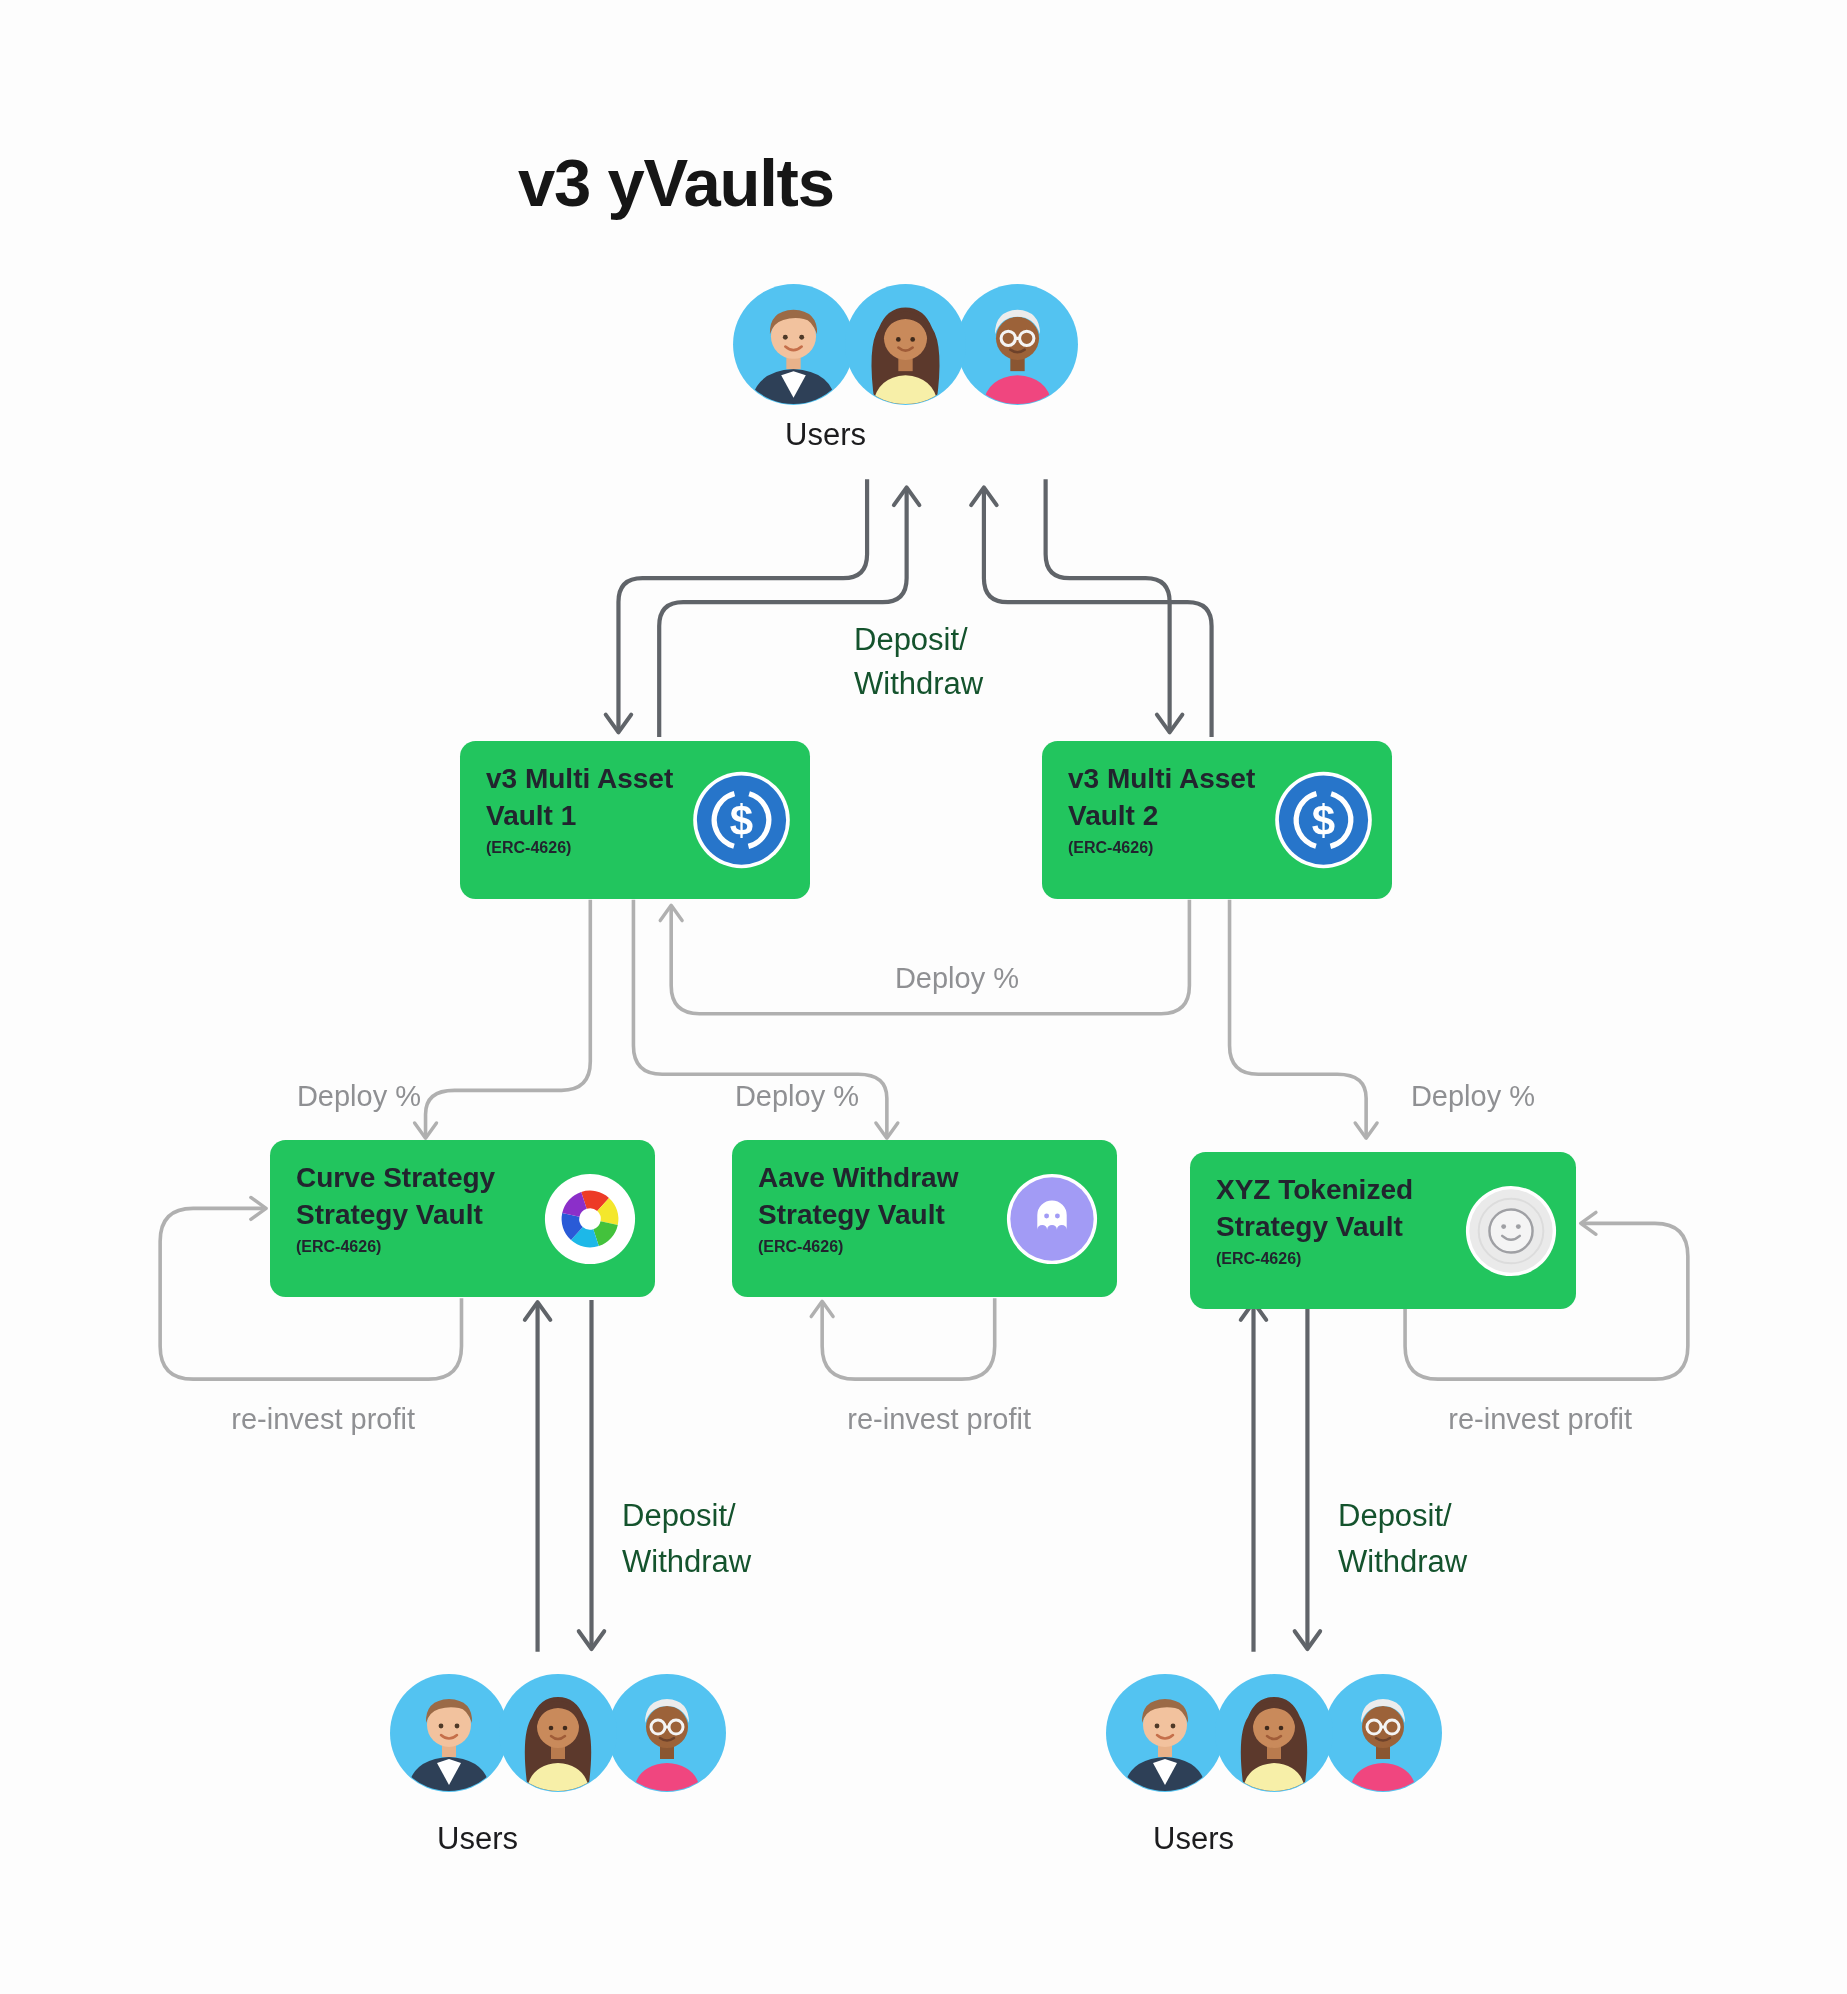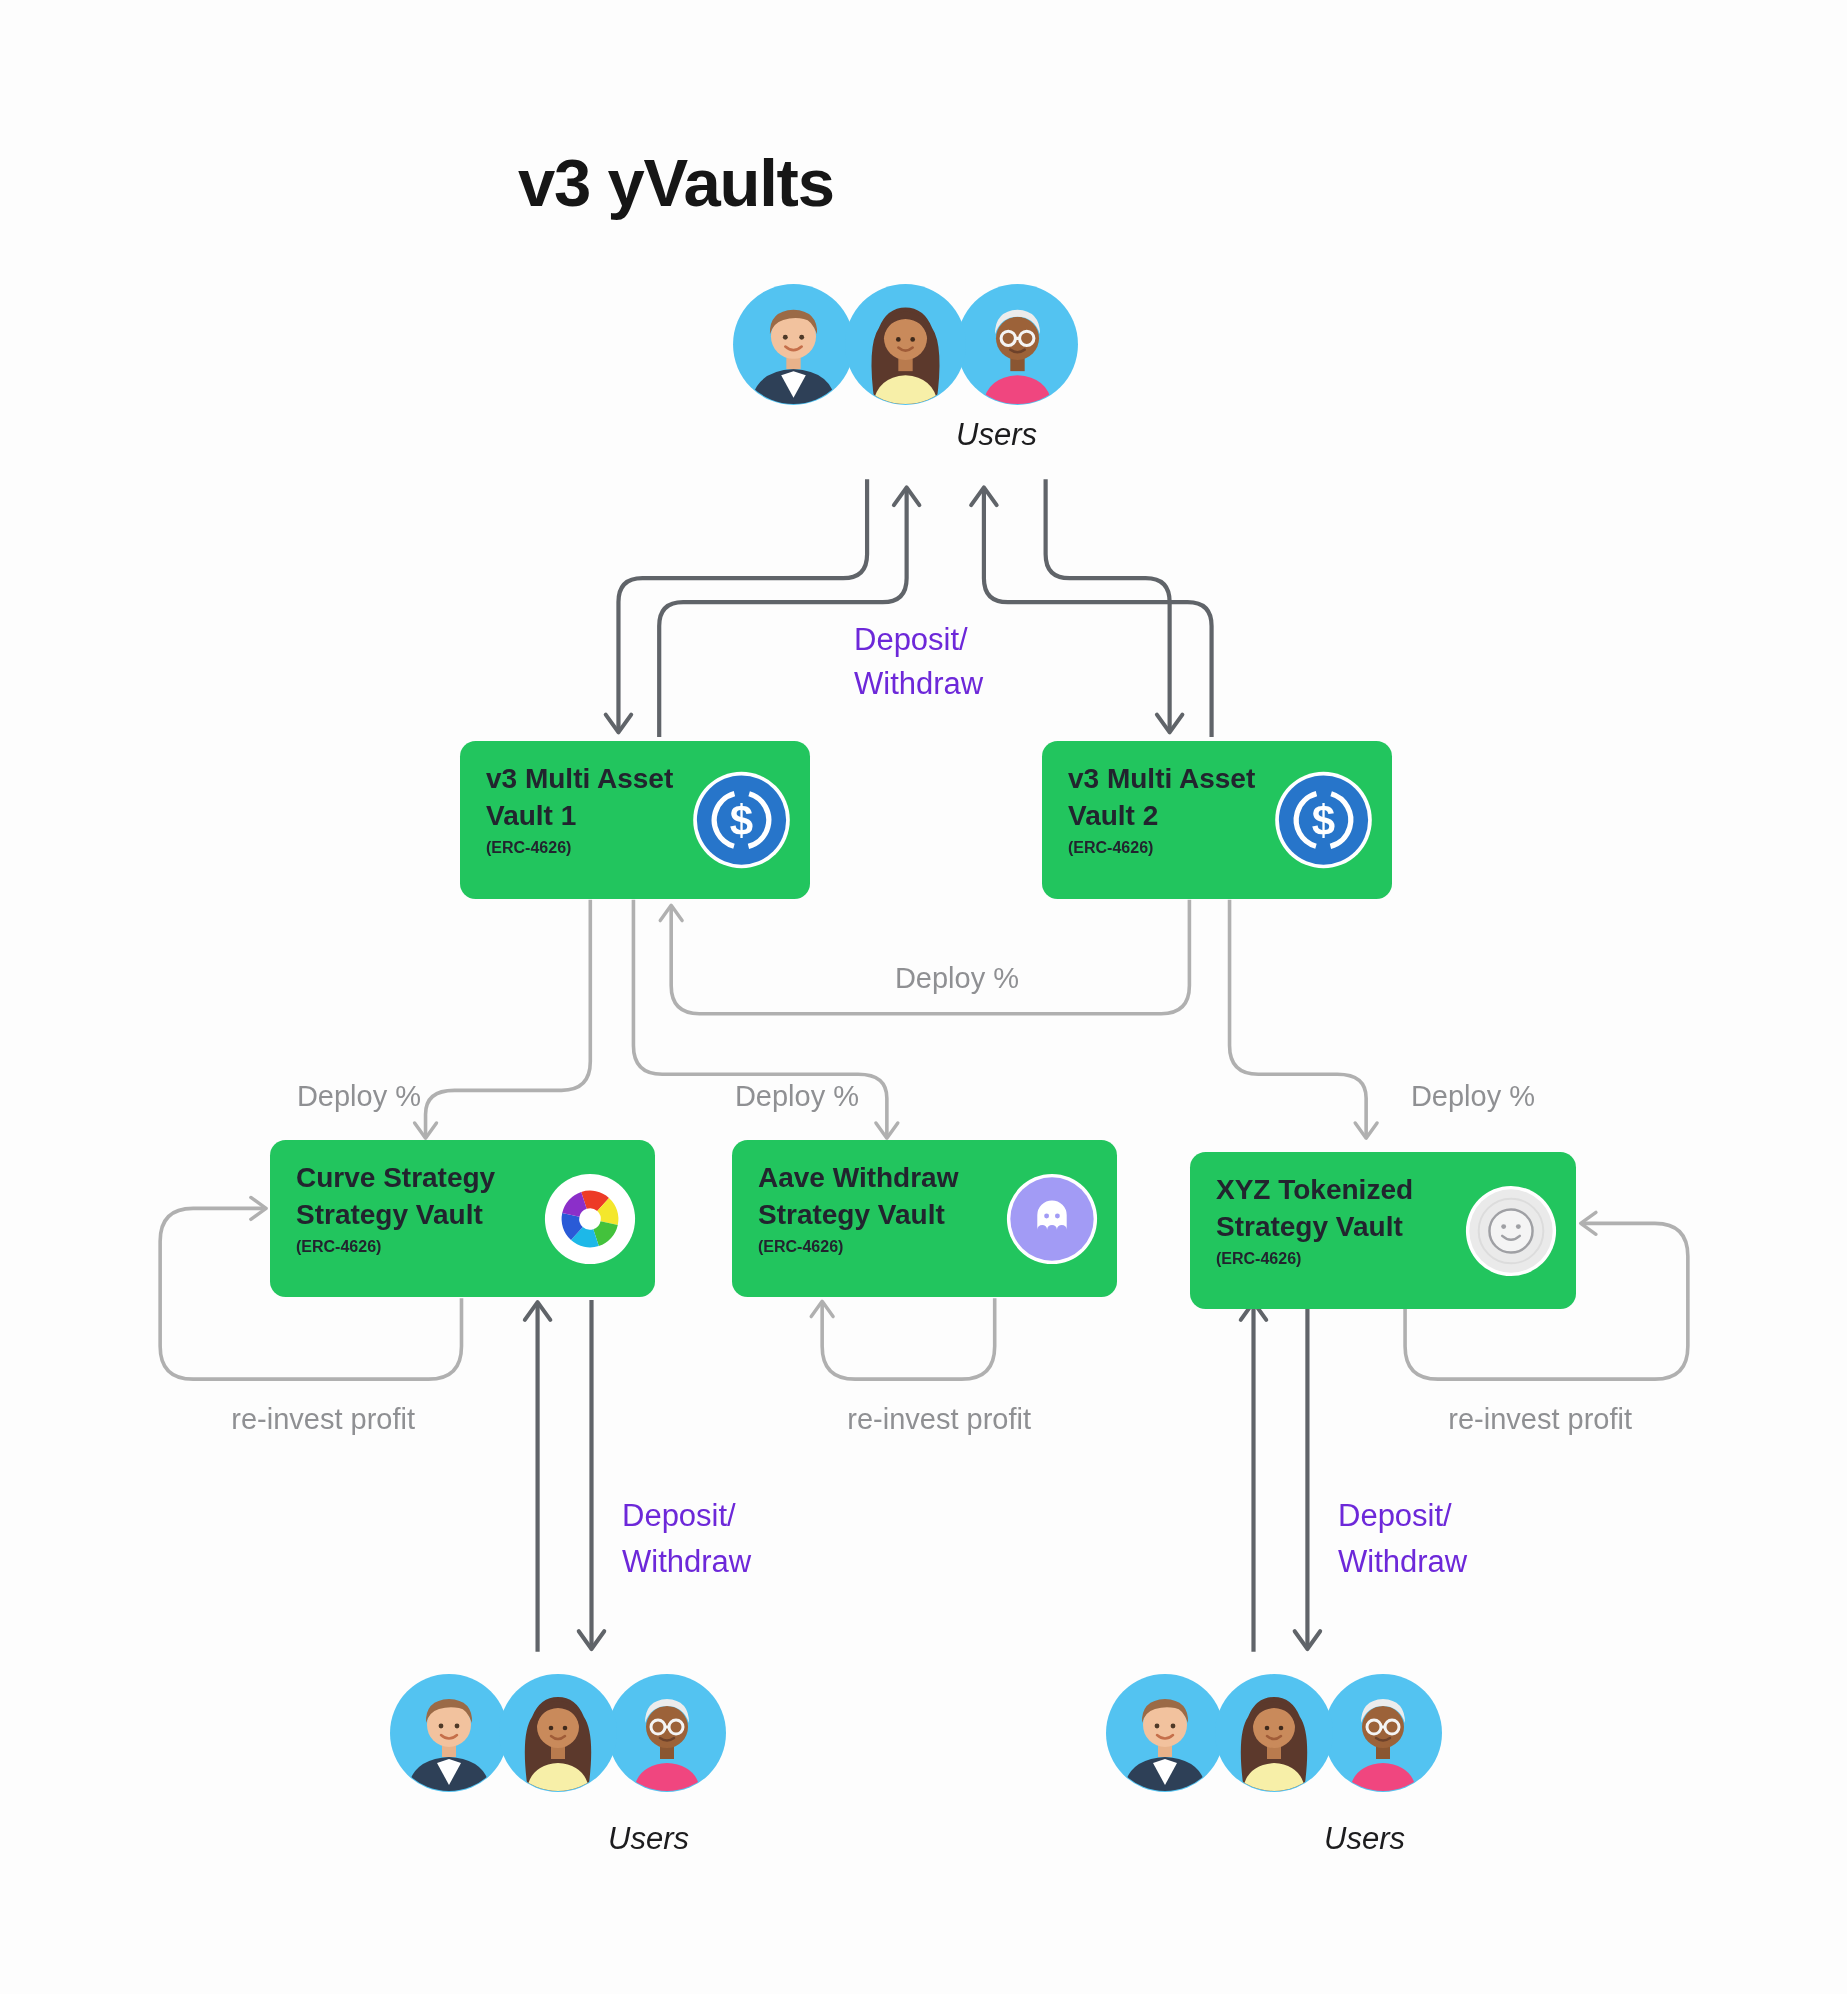--- a/index.html
+++ b/index.html
@@ -7,32 +7,32 @@
 
   #arrow-layer{position:absolute;left:0;top:0;width:1848px;height:1995px;pointer-events:none;}
 
   .page-title{position:absolute;left:518px;top:144px;font-size:67px;font-weight:700;color:#161616;letter-spacing:-1.2px;}
 
   .users-group{position:absolute;display:flex;align-items:flex-end;}
   .users-group svg.avatar{position:relative;width:123px;height:123px;margin:0 -5.4px;}
   .users-group svg.avatar.mid{z-index:2;}
   .users-group.small svg.avatar{width:120px;height:120px;}
 
-  .users-label{position:absolute;text-align:right;font-size:31px;color:#1c1c1e;font-style:italic;}
+  .users-label{position:absolute;text-align:left;font-size:31px;color:#1c1c1e;}
 
   .vault{position:absolute;background:#22c55e;border-radius:15.6px;}
   .vault .vtext{position:absolute;left:26px;top:19px;}
   .vault .vl{font-size:28px;font-weight:700;color:#22242e;line-height:37px;white-space:nowrap;}
   .vault .vs{font-size:16px;font-weight:700;color:#22242e;margin-top:4.8px;}
   .vault svg.vicon{position:absolute;right:15.6px;top:50%;transform:translateY(-50%);}
   .vault.ma svg.vicon{width:105px;height:105px;}
   .vault.st svg.vicon{width:98px;height:98px;}
 
   .edge-label{position:absolute;font-size:29px;color:#8f9093;text-align:right;white-space:nowrap;}
-  .edge-label.dark{color:#6d28d9;font-size:31px;text-align:left;line-height:46px;}
+  .edge-label.dark{color:#14532d;font-size:31px;text-align:left;line-height:46px;}
   .edge-label.topdw{line-height:44px;}
 </style>
 </head>
 <body>
 
 <div id="canvas">
 
   <svg width="0" height="0" style="position:absolute" aria-hidden="true">
     <defs>
       <clipPath id="avclip">

